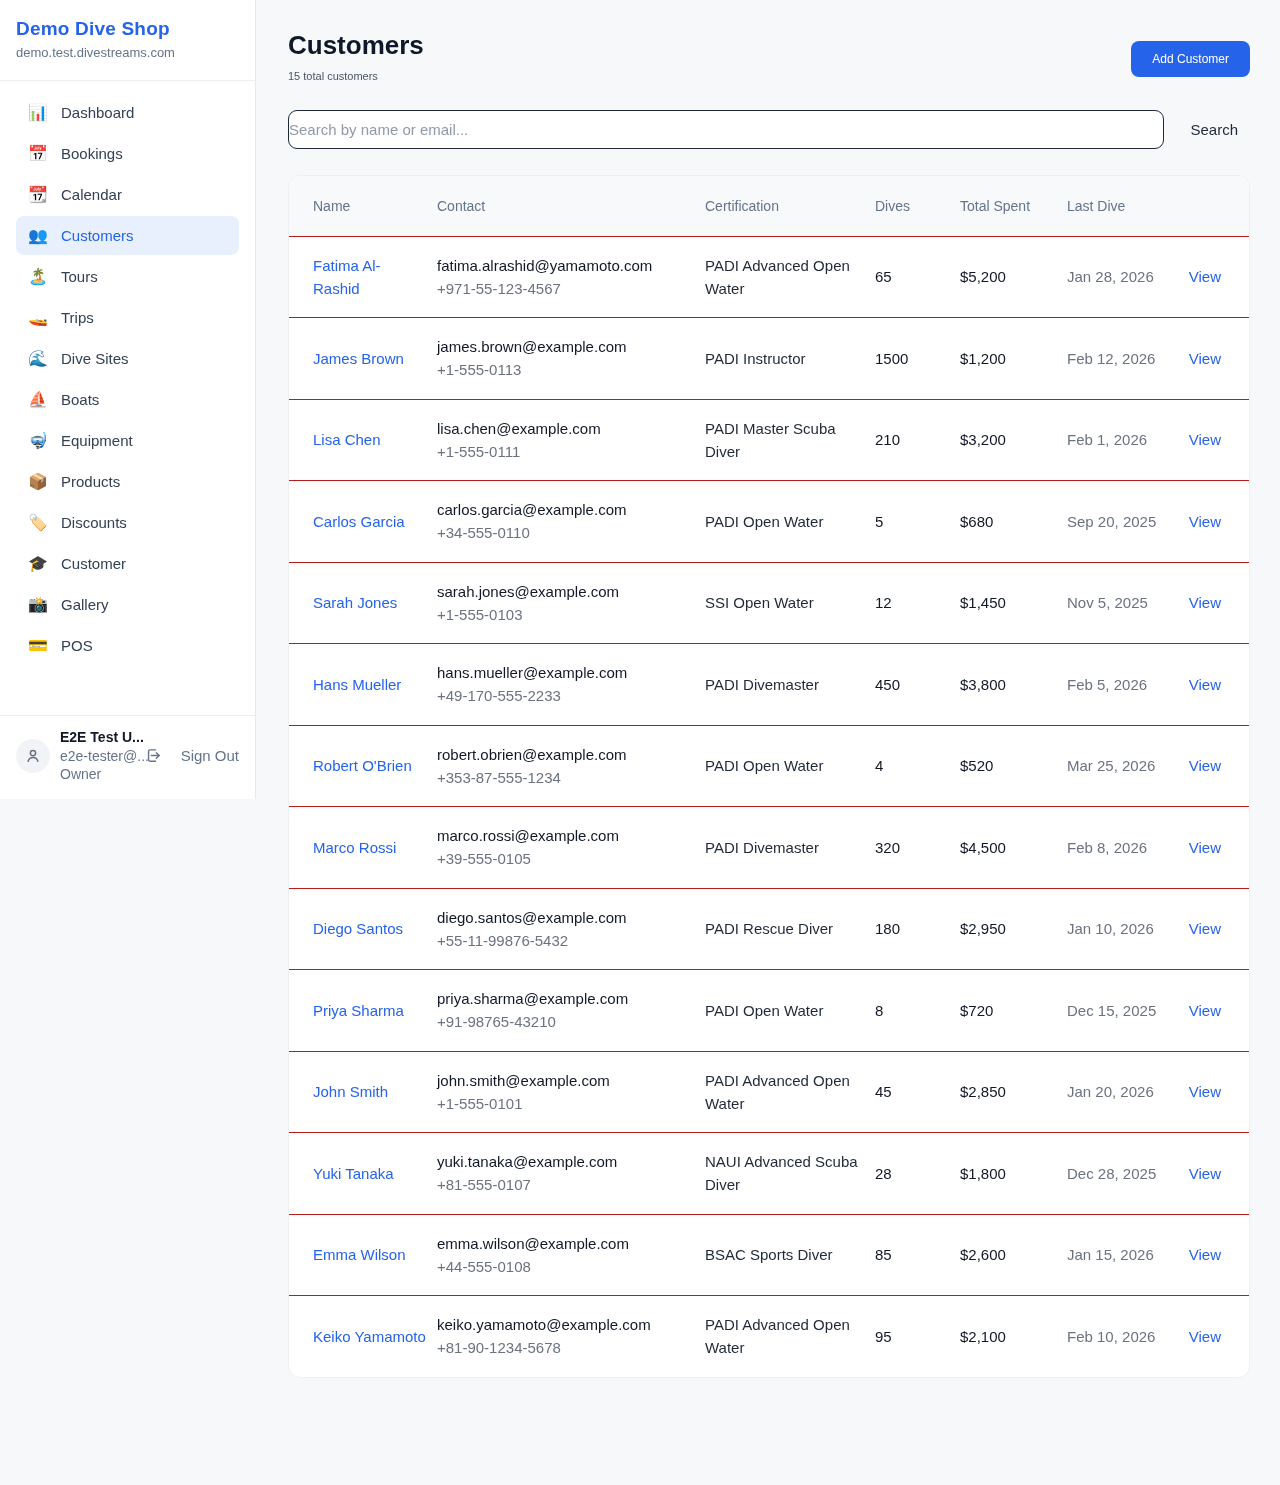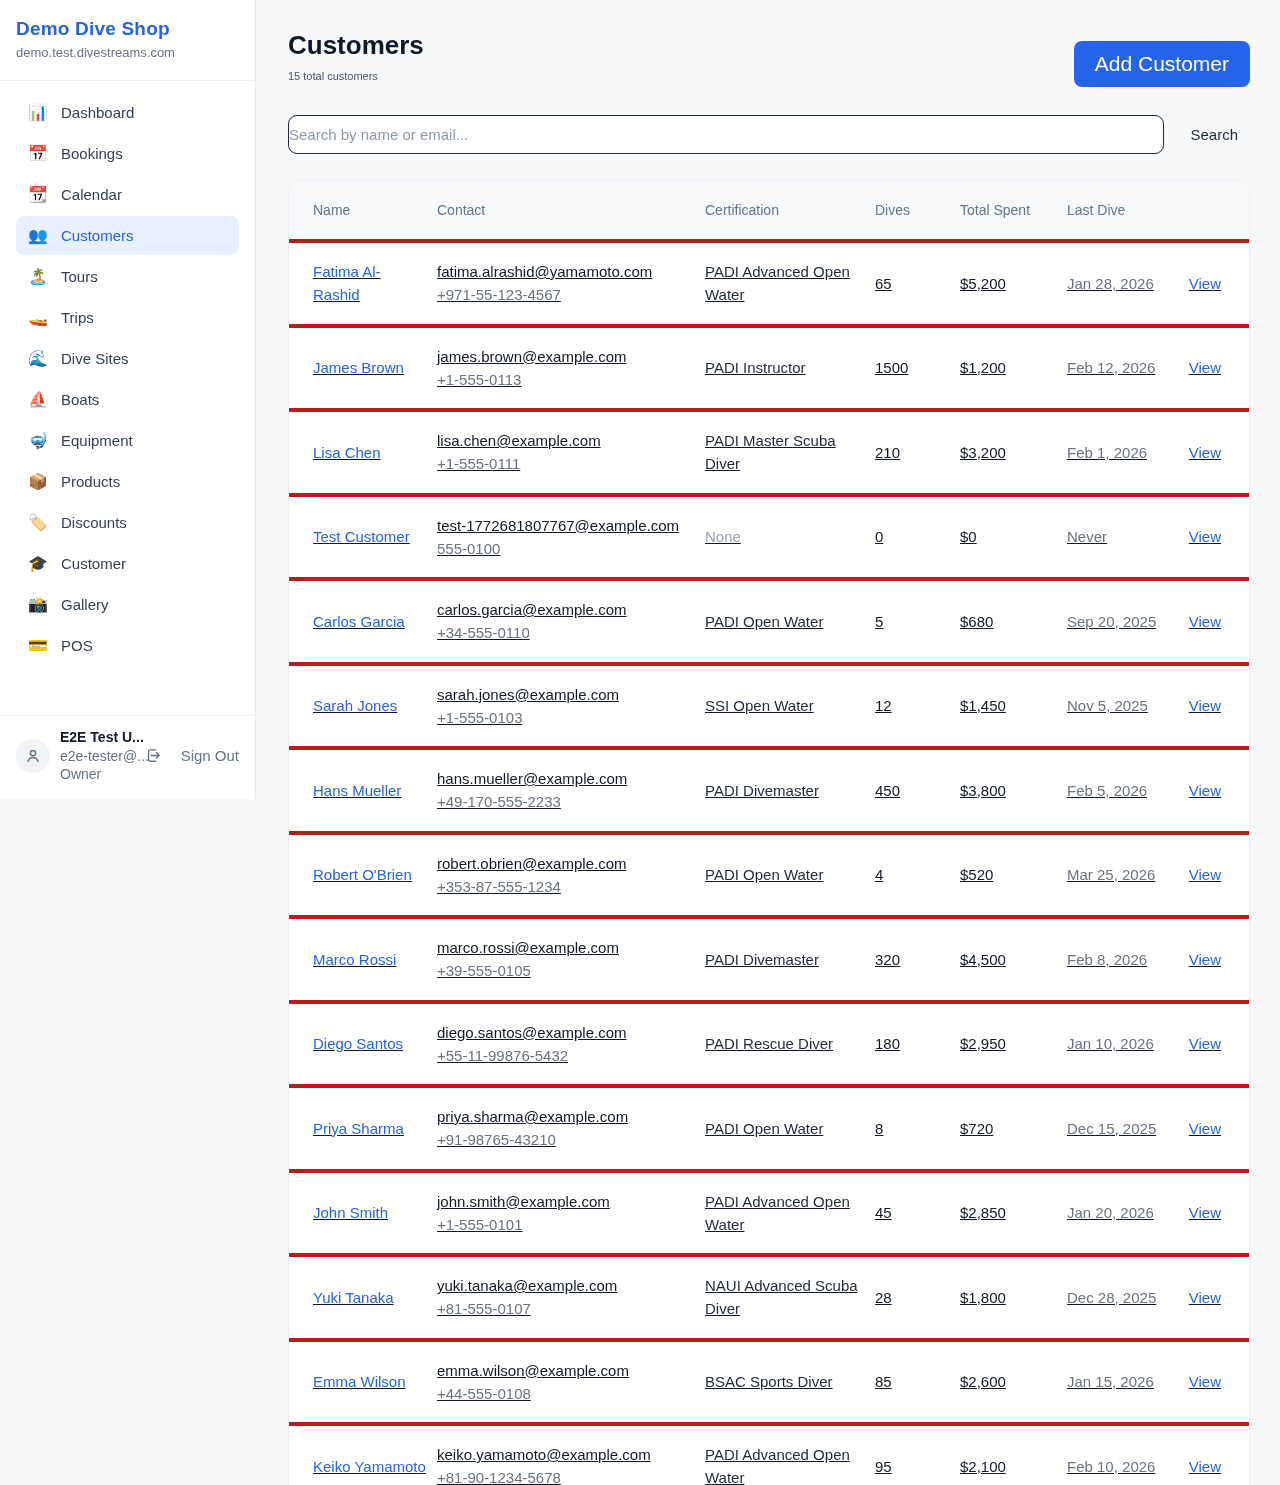--- a/index.html
+++ b/index.html
@@ -47,21 +47,21 @@
     margin-left: auto; display: flex; align-items: center; gap: 19px;
     color: #64748b; font-size: 15px; cursor: pointer; white-space: nowrap;
   }
   
   .main { position: absolute; left: 256px; top: 0; width: 1024px; padding: 30px 30px 0 32px; }
   .page-header { display: flex; align-items: flex-start; justify-content: space-between; }
   .page-title { font-size: 26px; font-weight: 700; color: #0f172a; }
   .page-subtitle { font-size: 11px; color: #475569; margin-top: 9px; }
   .btn-primary {
     background: #2563eb; color: #ffffff; border: none; cursor: pointer;
-    font-family: inherit; font-size: 21px; font-weight: 500;
+    font-family: inherit; font-size: 12px; font-weight: 500;
     padding: 11px 21px; border-radius: 8px; margin-top: 11px;
   }
   .search-row { display: flex; align-items: center; margin-top: 28px; }
   .search-input {
     flex: 1; height: 39px; padding: 0 0;
     border: 1px solid #1e293b; border-radius: 9px;
     font-family: inherit; font-size: 15px; color: #111827; background: #fff;
     outline: none;
   }
   .search-input::placeholder { color: #8f9aab; }
@@ -76,21 +76,21 @@
     border: 1px solid #eef0f3;
   }
   table { width: 100%; border-collapse: collapse; table-layout: fixed; }
   thead th {
     background: #f8f9fb; text-align: left;
     font-size: 14px; font-weight: 500; color: #64748b;
     padding: 11px 10px 11px 0; height: 60px; vertical-align: middle;
     line-height: 1.45;
   }
   thead th:first-child { padding-left: 24px; }
-  tbody tr { border-top: 4px solid #b91c1c; text-decoration: underline; }
+  tbody tr { border-top: 1px solid #b91c1c; }
   tbody td {
     padding: 17px 10px 17px 0; vertical-align: middle;
     font-size: 15px; line-height: 1.55; color: #111827;
     overflow-wrap: break-word;
   }
   tbody td:first-child { padding-left: 24px; }
   .name-link { color: #2563eb; font-weight: 500; text-decoration: none; cursor: pointer; }
   .email-line { color: #111827; }
   .phone-line { color: #6b7280; }
   .cert { color: #1f2937; }
@@ -257,32 +257,20 @@
       <div class="email-line">lisa.chen@example.com</div>
       <div class="phone-line">+1-555-0111</div>
     </td>
     <td><span class="cert">PADI Master Scuba Diver</span></td>
     <td><span>210</span></td>
     <td><span>$3,200</span></td>
     <td><span class="last-dive">Feb 1, 2026</span></td>
     <td class="view-cell"><a class="view-link">View</a></td>
   </tr>
           <tr>
-    <td><a class="name-link">Test Customer</a></td>
-    <td>
-      <div class="email-line">test-1772681807767@example.com</div>
-      <div class="phone-line">555-0100</div>
-    </td>
-    <td><span class="cert muted">None</span></td>
-    <td><span>0</span></td>
-    <td><span>$0</span></td>
-    <td><span class="last-dive">Never</span></td>
-    <td class="view-cell"><a class="view-link">View</a></td>
-  </tr>
-          <tr>
     <td><a class="name-link">Carlos Garcia</a></td>
     <td>
       <div class="email-line">carlos.garcia@example.com</div>
       <div class="phone-line">+34-555-0110</div>
     </td>
     <td><span class="cert">PADI Open Water</span></td>
     <td><span>5</span></td>
     <td><span>$680</span></td>
     <td><span class="last-dive">Sep 20, 2025</span></td>
     <td class="view-cell"><a class="view-link">View</a></td>

